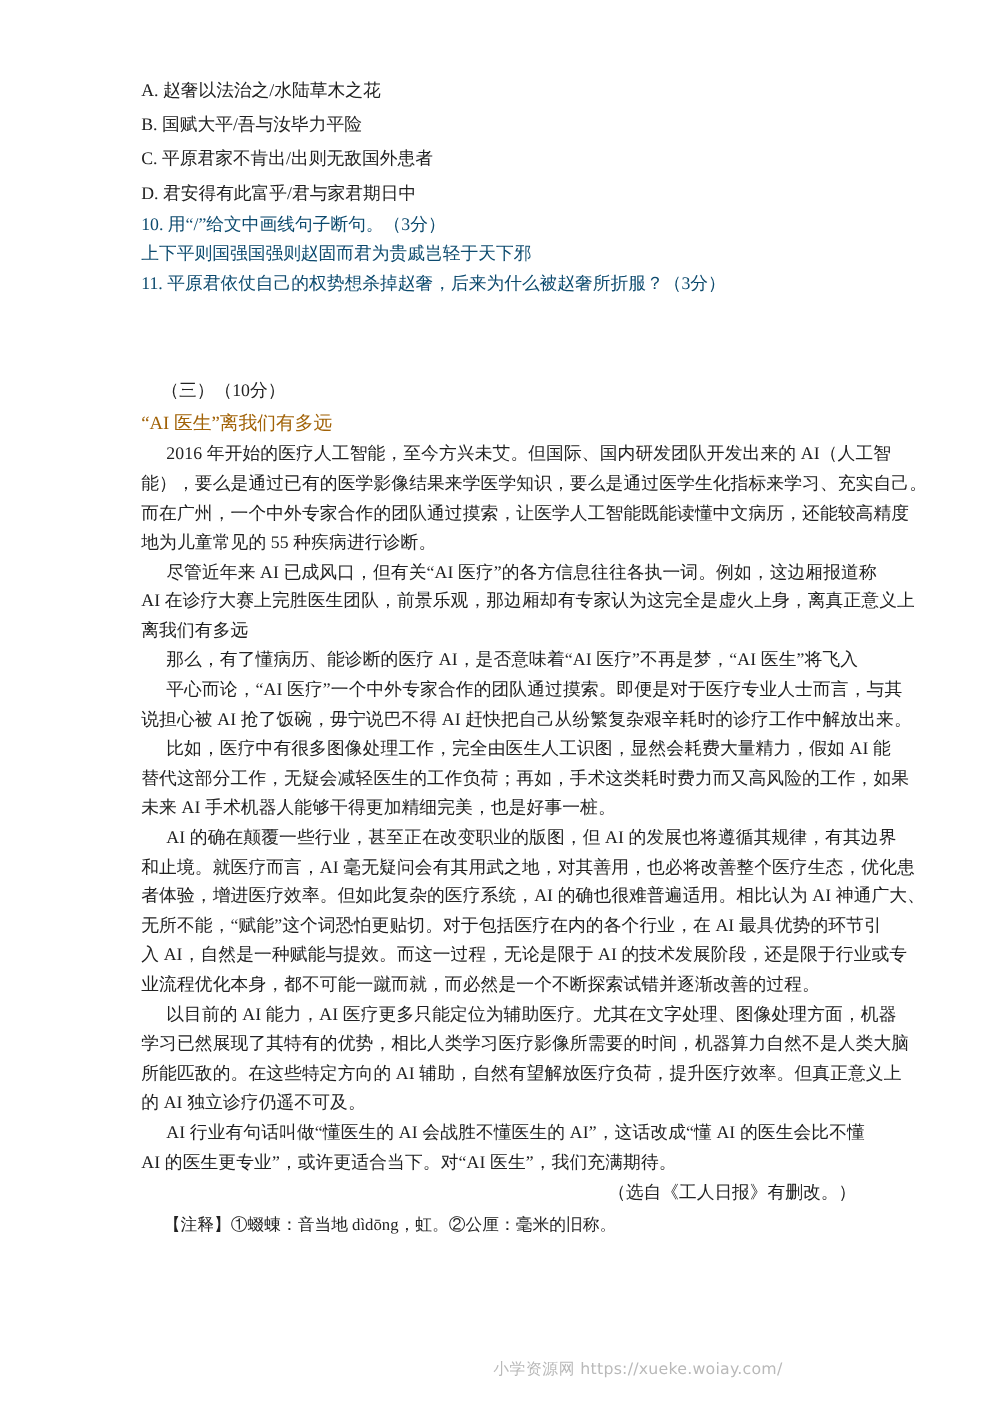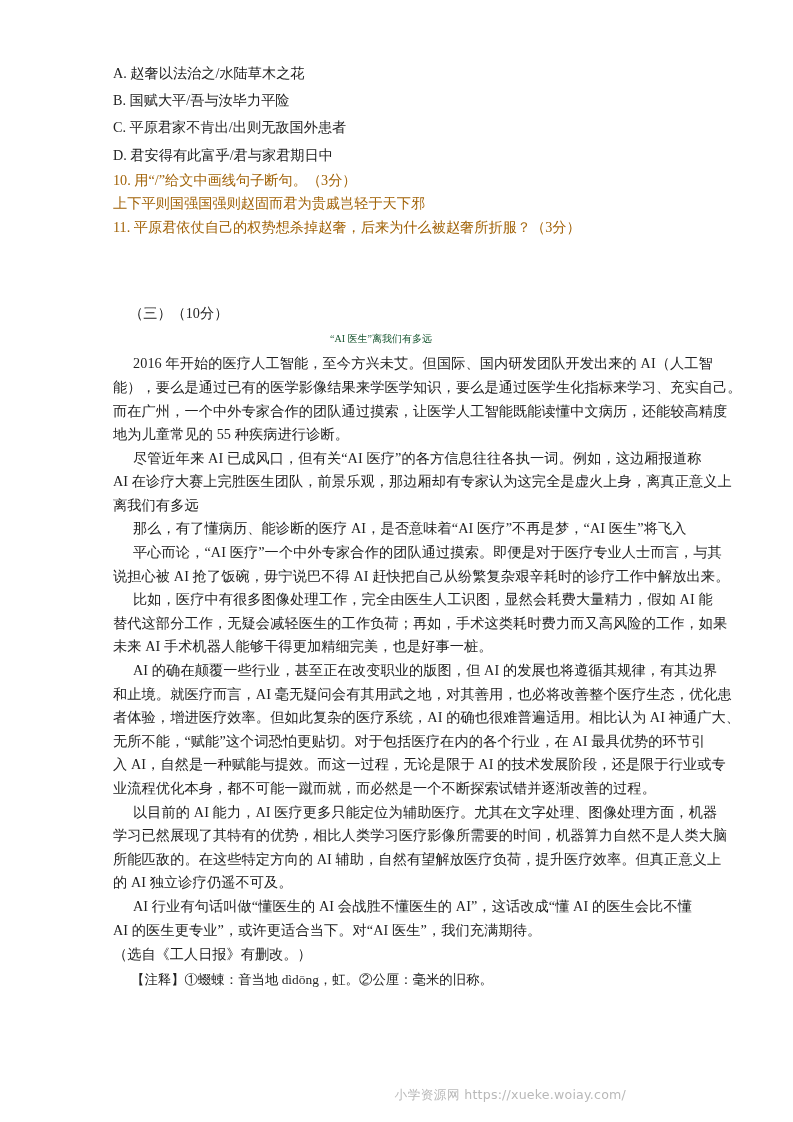--- a/index.html
+++ b/index.html
@@ -38,42 +38,43 @@
   .choice {
     font-size: 14.2px;
     line-height: 27.2px;
     white-space: nowrap;
     color: #222;
   }
   .q-line {
     font-size: 14.2px;
     line-height: 23.5px;
     white-space: nowrap;
-    color: #a16207;
+    color: #0c4a6e;
   }
   .block-gap { height: 62px; }
   .sec-label {
     font-size: 14.2px;
     line-height: 25px;
     padding-left: 16px;
     color: #222;
   }
   .article-title {
-    font-size: 10px;
+    font-size: 15px;
     line-height: 26px;
-    text-align: center;
-    color: #14532d;
+    text-align: left;
+    color: #a16207;
     padding-right: 40px;
   }
   .para {
     margin: 0;
   }
   .attrib {
     font-size: 14.2px;
     line-height: 25px;
+    text-align: right;
     color: #222;
     padding-right: 4px;
   }
   .note {
     font-size: 13.4px;
     line-height: 25px;
     padding-left: 18px;
     color: #222;
     white-space: nowrap;
   }

